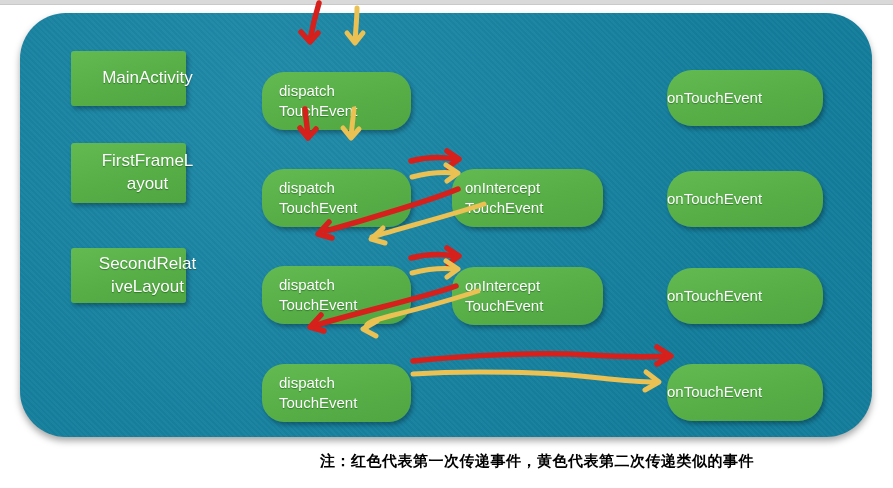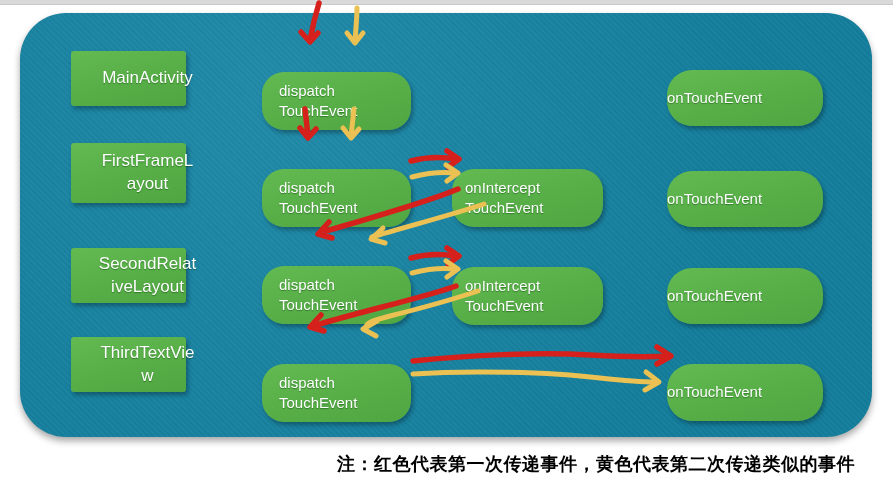--- a/index.html
+++ b/index.html
@@ -52,22 +52,22 @@
     border-radius:25px;
   }
   #arrows {
     position:absolute; left:0; top:0; width:893px; height:488px;
     pointer-events:none; z-index:5;
   }
   #arrows path { fill:none; stroke-linecap:round; stroke-linejoin:round; }
   .red-group  { stroke-width:5.5px; }
   .yel-group  { stroke-width:5px; }
   .note {
-    position:absolute; left:337px; top:452px;
-    font-size:18px; font-weight:600; color:#000000;
+    position:absolute; left:320px; top:452px;
+    font-size:15px; font-weight:600; color:#000000;
     letter-spacing:0.5px;
   }
 </style>
 </head>
 <body>
 
 <div id="stage">
   <div class="topbar"></div>
 
   <div class="panel"></div>
@@ -75,24 +75,20 @@
   <div class="box labelbox" style="top:51px; height:55px;">
     <span>MainActivity</span>
   </div>
   <div class="box labelbox" style="top:143px; height:60px;">
     <span>FirstFrameL
 ayout</span>
   </div>
   <div class="box labelbox" style="top:248px; height:55px;">
     <span>SecondRelat
 iveLayout</span>
-  </div>
-  <div class="box labelbox" style="top:337px; height:55px;">
-    <span>ThirdTextVie
-w</span>
   </div>
 
   <div class="box codebox dispatchbox" style="top:46px;">
     <span>dispatch
 TouchEvent</span>
   </div>
   <div class="box codebox dispatchbox" style="top:143px;">
     <span>dispatch
 TouchEvent</span>
   </div>

